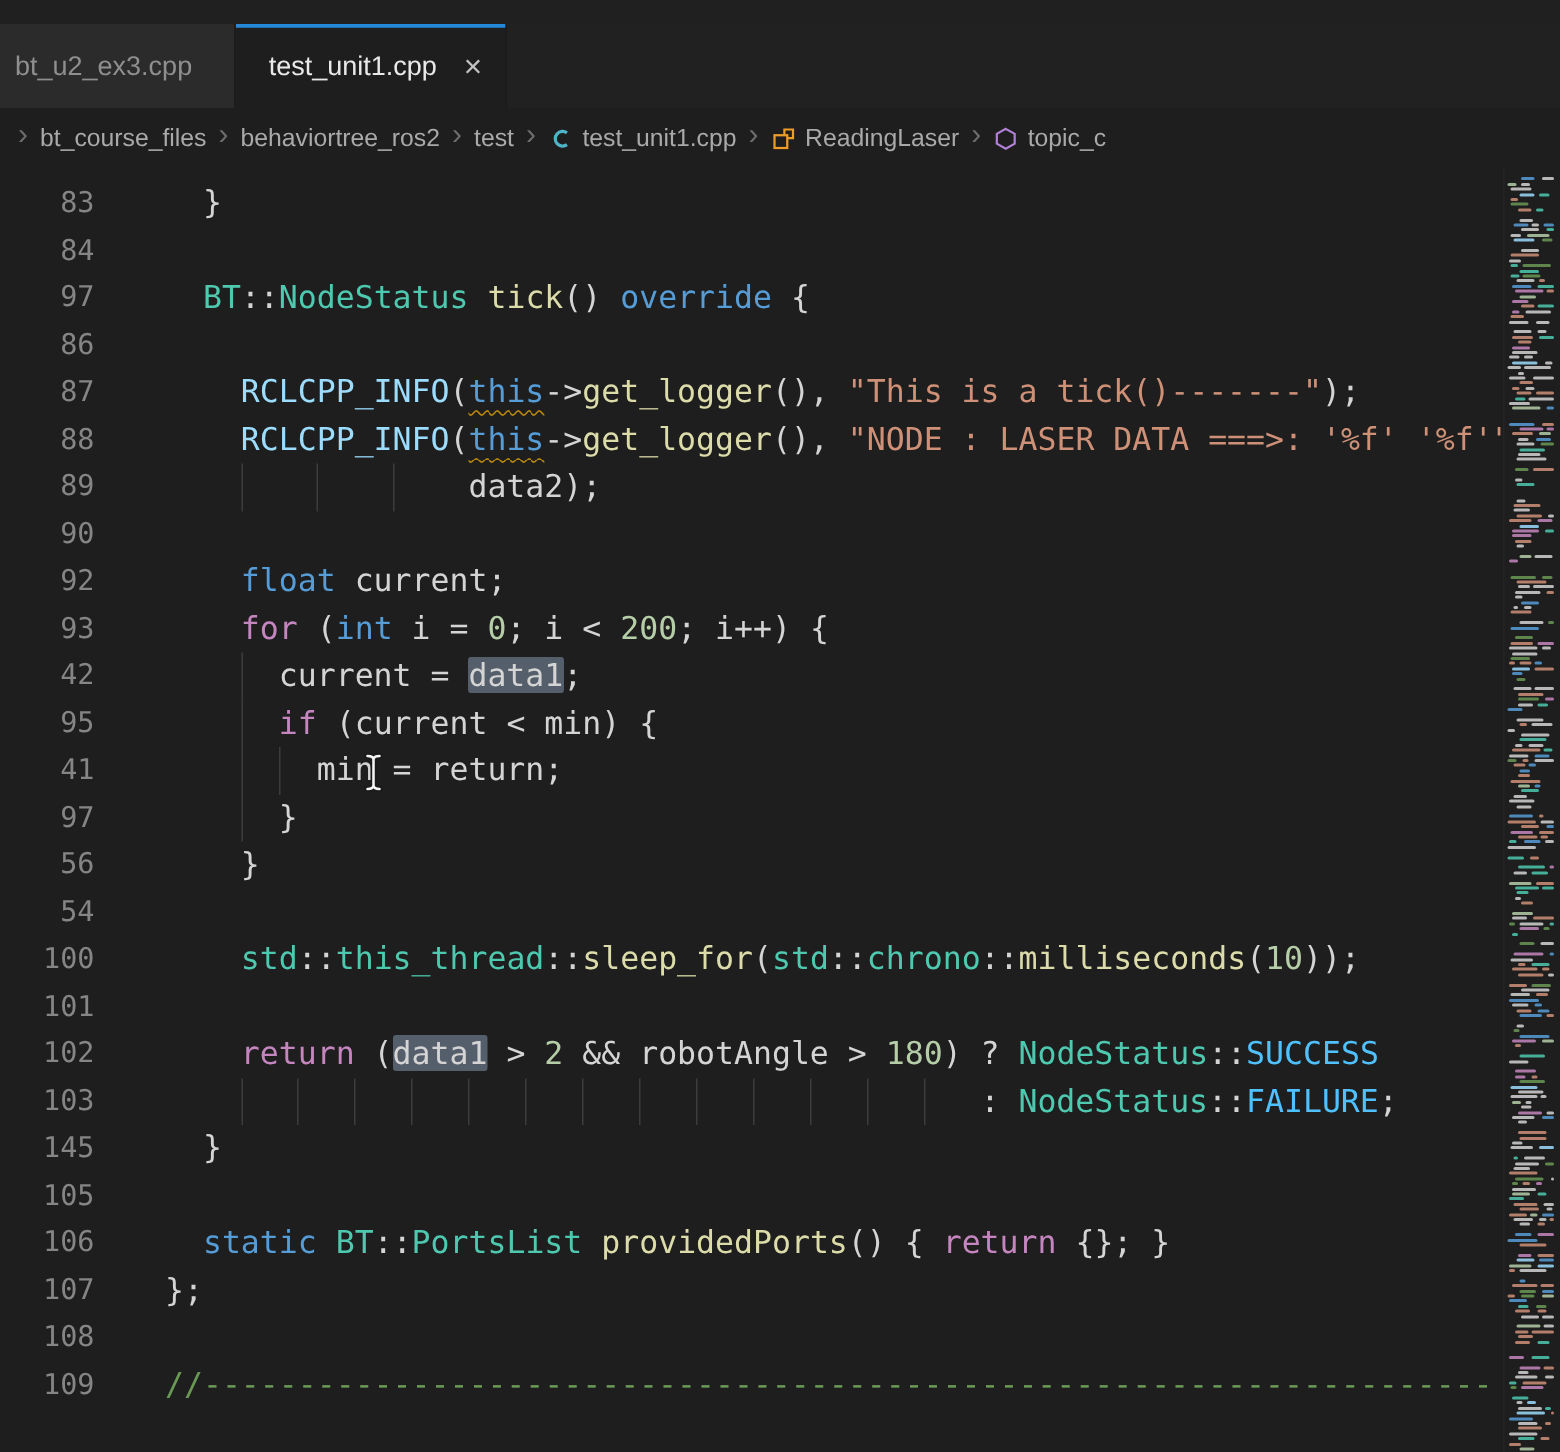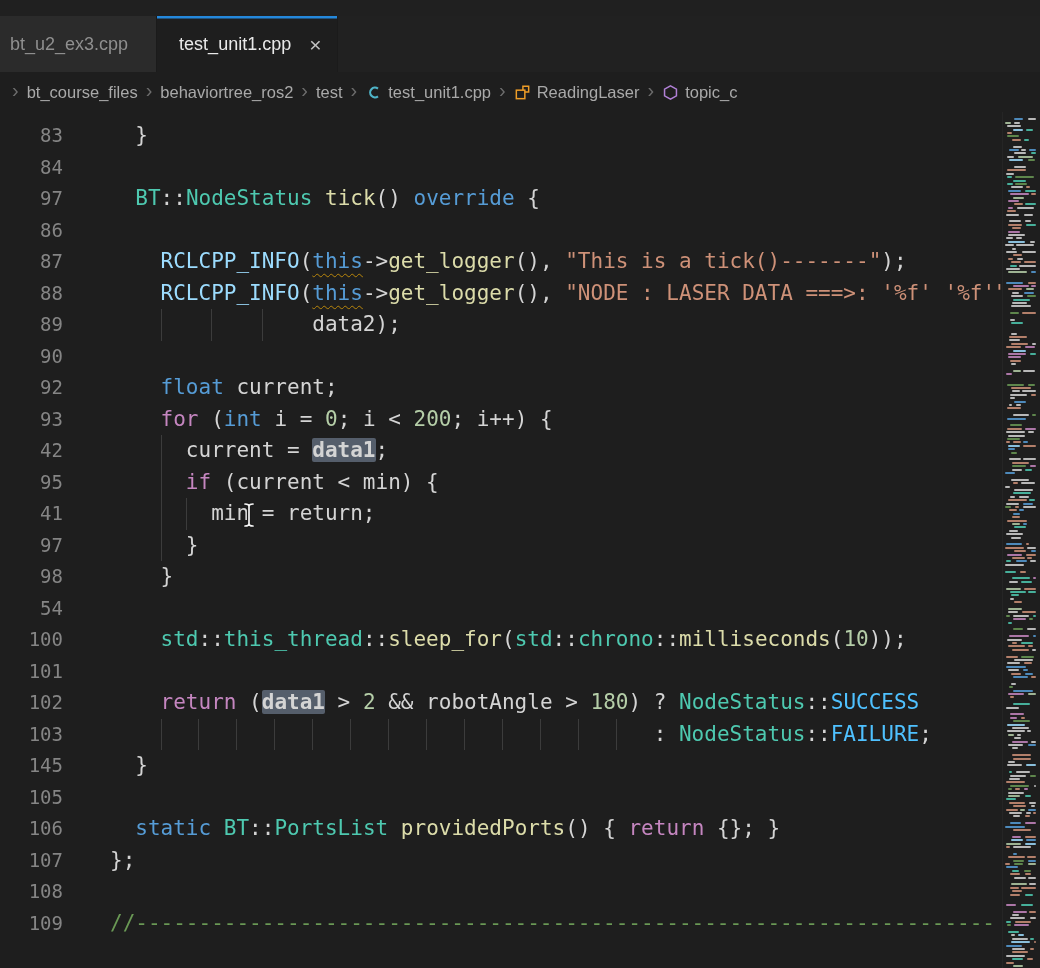--- a/index.html
+++ b/index.html
@@ -50,21 +50,21 @@
   .tk-mc { color:#9cdcfe; }
   .tk-st { color:#ce9178; }
   .tk-nm { color:#b5cea8; }
   .tk-cm { color:#6a9955; }
   .tk-en { color:#4fc1ff; }
   .tk-th {
     color:#569cd6;
     text-decoration:underline wavy #b8860b;
     text-decoration-thickness:1px; text-underline-offset:5px;
   }
-  .tk-hl { color:#d4d4d4; background:#555e6b; border-radius:2px;font-weight:bold; }
+  .tk-hl { color:#d4d4d4; background:#555e6b; border-radius:2px; }
   
   .minimap { position:absolute; top:112px; right:0; bottom:0; width:37px; background:#1e1e1e; overflow:hidden; border-left:1px solid #252525; }
   .mm-bar { position:absolute; height:2px; border-radius:1px; opacity:.85; }
   
   .mouse-cursor { position:absolute; left:241px; top:501px; width:16px; height:28px; pointer-events:none; z-index:10; }
 </style>
 </head>
 <body>
 
 <div class="titlebar"></div>
@@ -128,21 +128,21 @@
     <div class="line"><span class="gutter">87</span><span class="code"><span class="txt"><span class="tk-p">    </span><span class="tk-mc">RCLCPP_INFO</span><span class="tk-p">(</span><span class="tk-th">this</span><span class="tk-p">-&gt;</span><span class="tk-fn">get_logger</span><span class="tk-p">(), </span><span class="tk-st">"This is a tick()-------"</span><span class="tk-p">);</span></span></span></div>
     <div class="line"><span class="gutter">88</span><span class="code"><span class="txt"><span class="tk-p">    </span><span class="tk-mc">RCLCPP_INFO</span><span class="tk-p">(</span><span class="tk-th">this</span><span class="tk-p">-&gt;</span><span class="tk-fn">get_logger</span><span class="tk-p">(), </span><span class="tk-st">"NODE : LASER DATA ===&gt;: '%f' '%f'"</span></span></span></div>
     <div class="line"><span class="gutter">89</span><span class="code"><div class="guide" style="left: 50.56px;"></div><div class="guide" style="left: 101.12px;"></div><div class="guide" style="left: 151.68px;"></div><span class="txt"><span class="tk-p">                </span><span class="tk-p">data2);</span></span></span></div>
     <div class="line"><span class="gutter">90</span><span class="code"><span class="txt"></span></span></div>
     <div class="line"><span class="gutter">92</span><span class="code"><span class="txt"><span class="tk-p">    </span><span class="tk-kb">float</span><span class="tk-p"> current;</span></span></span></div>
     <div class="line"><span class="gutter">93</span><span class="code"><span class="txt"><span class="tk-p">    </span><span class="tk-kp">for</span><span class="tk-p"> (</span><span class="tk-kb">int</span><span class="tk-p"> i = </span><span class="tk-nm">0</span><span class="tk-p">; i &lt; </span><span class="tk-nm">200</span><span class="tk-p">; i++) {</span></span></span></div>
     <div class="line"><span class="gutter">42</span><span class="code"><div class="guide" style="left: 50.56px;"></div><span class="txt"><span class="tk-p">      current = </span><span class="tk-hl">data1</span><span class="tk-p">;</span></span></span></div>
     <div class="line"><span class="gutter">95</span><span class="code"><div class="guide" style="left: 50.56px;"></div><span class="txt"><span class="tk-p">      </span><span class="tk-kp">if</span><span class="tk-p"> (current &lt; min) {</span></span></span></div>
     <div class="line"><span class="gutter">41</span><span class="code"><div class="guide" style="left: 50.56px;"></div><div class="guide" style="left: 75.84px;"></div><span class="txt"><span class="tk-p">        min = return;</span></span></span></div>
     <div class="line"><span class="gutter">97</span><span class="code"><div class="guide" style="left: 50.56px;"></div><span class="txt"><span class="tk-p">      }</span></span></span></div>
-    <div class="line"><span class="gutter">98</span><span class="code"><span class="txt"><span class="tk-p">    }</span></span></span></div>
+    <div class="line"><span class="gutter">56</span><span class="code"><span class="txt"><span class="tk-p">    }</span></span></span></div>
     <div class="line"><span class="gutter">54</span><span class="code"><span class="txt"></span></span></div>
     <div class="line"><span class="gutter">100</span><span class="code"><span class="txt"><span class="tk-p">    </span><span class="tk-ty">std</span><span class="tk-p">::</span><span class="tk-ty">this_thread</span><span class="tk-p">::</span><span class="tk-fn">sleep_for</span><span class="tk-p">(</span><span class="tk-ty">std</span><span class="tk-p">::</span><span class="tk-ty">chrono</span><span class="tk-p">::</span><span class="tk-fn">milliseconds</span><span class="tk-p">(</span><span class="tk-nm">10</span><span class="tk-p">));</span></span></span></div>
     <div class="line"><span class="gutter">101</span><span class="code"><span class="txt"></span></span></div>
     <div class="line"><span class="gutter">102</span><span class="code"><span class="txt"><span class="tk-p">    </span><span class="tk-kp">return</span><span class="tk-p"> (</span><span class="tk-hl">data1</span><span class="tk-p"> &gt; </span><span class="tk-nm">2</span><span class="tk-p"> &amp;&amp; robotAngle &gt; </span><span class="tk-nm">180</span><span class="tk-p">) ? </span><span class="tk-ty">NodeStatus</span><span class="tk-p">::</span><span class="tk-en">SUCCESS</span></span></span></div>
     <div class="line"><span class="gutter">103</span><span class="code"><div class="guide" style="left: 50.56px;"></div><div class="guide" style="left: 88.48px;"></div><div class="guide" style="left: 126.4px;"></div><div class="guide" style="left: 164.32px;"></div><div class="guide" style="left: 202.24px;"></div><div class="guide" style="left: 240.16px;"></div><div class="guide" style="left: 278.08px;"></div><div class="guide" style="left: 316px;"></div><div class="guide" style="left: 353.92px;"></div><div class="guide" style="left: 391.84px;"></div><div class="guide" style="left: 429.76px;"></div><div class="guide" style="left: 467.68px;"></div><div class="guide" style="left: 505.6px;"></div><span class="txt"><span class="tk-p">                                           </span><span class="tk-p">: </span><span class="tk-ty">NodeStatus</span><span class="tk-p">::</span><span class="tk-en">FAILURE</span><span class="tk-p">;</span></span></span></div>
     <div class="line"><span class="gutter">145</span><span class="code"><span class="txt"><span class="tk-p">  }</span></span></span></div>
     <div class="line"><span class="gutter">105</span><span class="code"><span class="txt"></span></span></div>
     <div class="line"><span class="gutter">106</span><span class="code"><span class="txt"><span class="tk-p">  </span><span class="tk-kb">static</span><span class="tk-p"> </span><span class="tk-ty">BT</span><span class="tk-p">::</span><span class="tk-ty">PortsList</span><span class="tk-p"> </span><span class="tk-fn">providedPorts</span><span class="tk-p">() { </span><span class="tk-kp">return</span><span class="tk-p"> {}; }</span></span></span></div>
     <div class="line"><span class="gutter">107</span><span class="code"><span class="txt"><span class="tk-p">};</span></span></span></div>
     <div class="line"><span class="gutter">108</span><span class="code"><span class="txt"></span></span></div>

